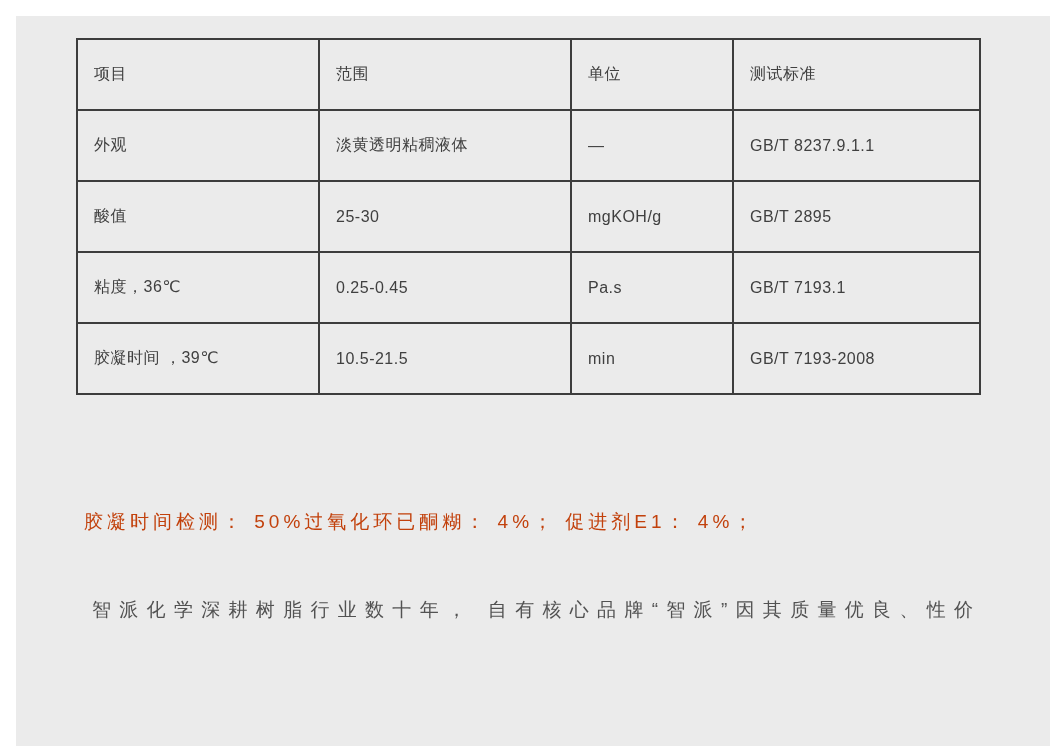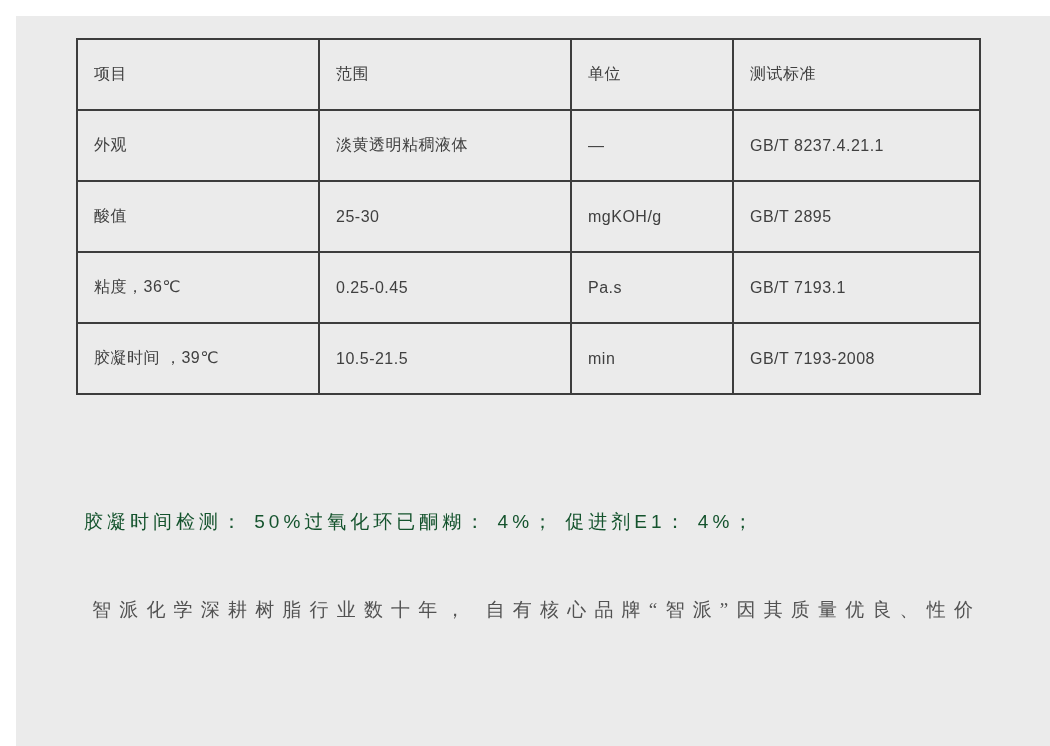--- a/index.html
+++ b/index.html
@@ -35,33 +35,32 @@
     white-space: nowrap;
     overflow: hidden;
   }
   .note {
     position: absolute;
     left: 60px;
     top: 482px;
     width: 930px;
     font-size: 19px;
     line-height: 32px;
-    color: #14532d;
+    color: #c2410c;
     letter-spacing: 4px;
     white-space: nowrap;
   }
   .desc {
     position: absolute;
     left: 60px;
     top: 558px;
     width: 917px;
     font-size: 19px;
     color: #525252;
     letter-spacing: 4px;
-    font-family: Liberation Serif, serif;
   }
   .desc .line {
     height: 40px;
     line-height: 40px;
     white-space: nowrap;
   }
   .desc .line.just {
     text-align: justify;
     text-align-last: justify;
     white-space: normal;
@@ -84,21 +83,21 @@
       <tr>
         <td>项目</td>
         <td>范围</td>
         <td>单位</td>
         <td>测试标准</td>
       </tr>
       <tr>
         <td>外观</td>
         <td>淡黄透明粘稠液体</td>
         <td>—</td>
-        <td>GB/T 8237.4.21.1</td>
+        <td>GB/T 8237.9.1.1</td>
       </tr>
       <tr>
         <td>酸值</td>
         <td>25-30</td>
         <td>mgKOH/g</td>
         <td>GB/T 2895</td>
       </tr>
       <tr>
         <td>粘度，36℃</td>
         <td>0.25-0.45</td>

